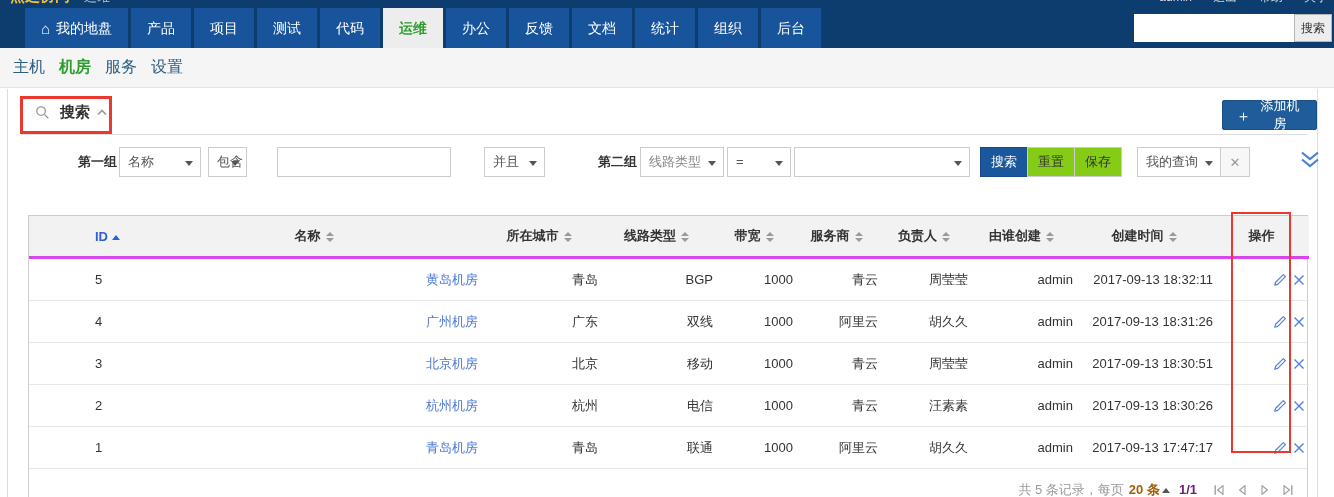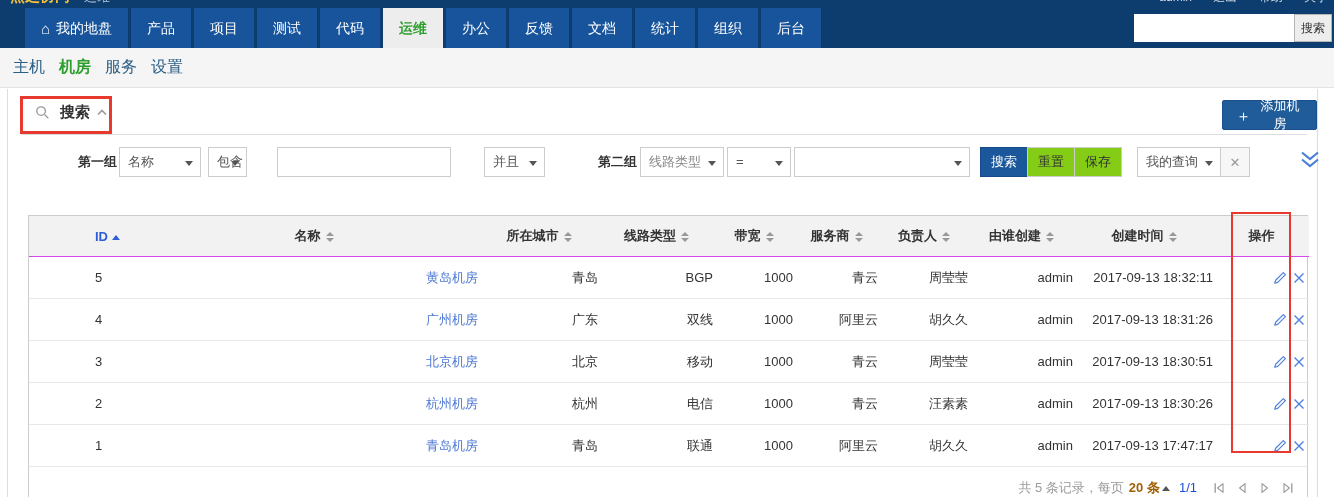--- a/index.html
+++ b/index.html
@@ -58,40 +58,40 @@
   .btn-group .btn + .btn{margin-left:-1px;}
   .myquery-group{position:absolute;top:0;left:1129px;display:flex;}
   .myquery-group .sel{position:relative;width:84px;padding-left:8px;}
   .x-btn{width:30px;height:30px;border:1px solid #ccc;margin-left:-1px;background:#f7f7f7;color:#999;
          font-size:13px;cursor:pointer;box-sizing:border-box;padding:0;font-family:inherit;}
   .chevron-dbl{position:absolute;top:4px;left:1291px;cursor:pointer;}
 
   
   .table-wrap{position:absolute;top:126px;left:20px;width:1280px;border:1px solid #ccc;box-sizing:border-box;}
   table{width:100%;border-collapse:collapse;table-layout:fixed;}
-  thead th{height:38px;background:#f2f2f2;border-bottom:1px solid #d946ef;font-size:13px;color:#333;
+  thead th{height:38px;background:#f2f2f2;border-bottom:3px solid #d946ef;font-size:13px;color:#333;
            text-align:center;font-weight:bold;cursor:pointer;white-space:nowrap;}
   th.id-col,td.id-col{text-align:left;padding-left:66px;}
   th.id-col{color:#2e5fd8;}
   tbody td{height:39px;border-top:1px solid #e8e8e8;font-size:13px;color:#333;text-align:right;white-space:nowrap;}
   tbody tr:first-child td{border-top:none;}
   a.room-link{color:#4e79d6;text-decoration:none;cursor:pointer;}
   .sort{display:inline-block;vertical-align:middle;margin-left:5px;}
   .sort i{display:block;width:0;height:0;border-left:4px solid transparent;border-right:4px solid transparent;}
   .sort .up{border-bottom:4px solid #999;margin-bottom:2px;}
   .sort .down{border-top:4px solid #999;}
   .sort-asc{display:inline-block;vertical-align:middle;margin-left:4px;width:0;height:0;
             border-left:4px solid transparent;border-right:4px solid transparent;border-bottom:5px solid #2e5fd8;}
   .op-icon{display:inline-block;vertical-align:middle;color:#4d80dd;cursor:pointer;margin:0 3px;line-height:0;}
 
   
   .tfoot{height:41px;border-top:1px solid #e8e8e8;display:flex;align-items:center;justify-content:flex-end;
          padding-right:12px;font-size:13px;color:#9b9b9b;gap:5px;}
   .tfoot .strong{color:#a16207;font-weight:bold;}
-  .tfoot .page-ind{color:#1d4ed8;font-weight:normal;margin:4px 4px;}
+  .tfoot .page-ind{color:#701a75;font-weight:bold;margin:4px 4px;}
   .caret-up-sm{display:inline-block;width:0;height:0;border-left:4px solid transparent;border-right:4px solid transparent;
                border-bottom:5px solid #555;vertical-align:middle;margin-left:2px;}
   .pager-icons{display:flex;align-items:center;gap:9px;margin-left:6px;}
   .pager-icons span{line-height:0;cursor:pointer;}
 
   
   .anno{position:absolute;pointer-events:none;border:3px solid #e8392e;box-sizing:border-box;}
   .anno-ops{left:1231px;top:212px;width:60px;height:241px;border-width:2px;}
   .anno-search{left:20px;top:96px;width:92px;height:38px;}
 </style>

